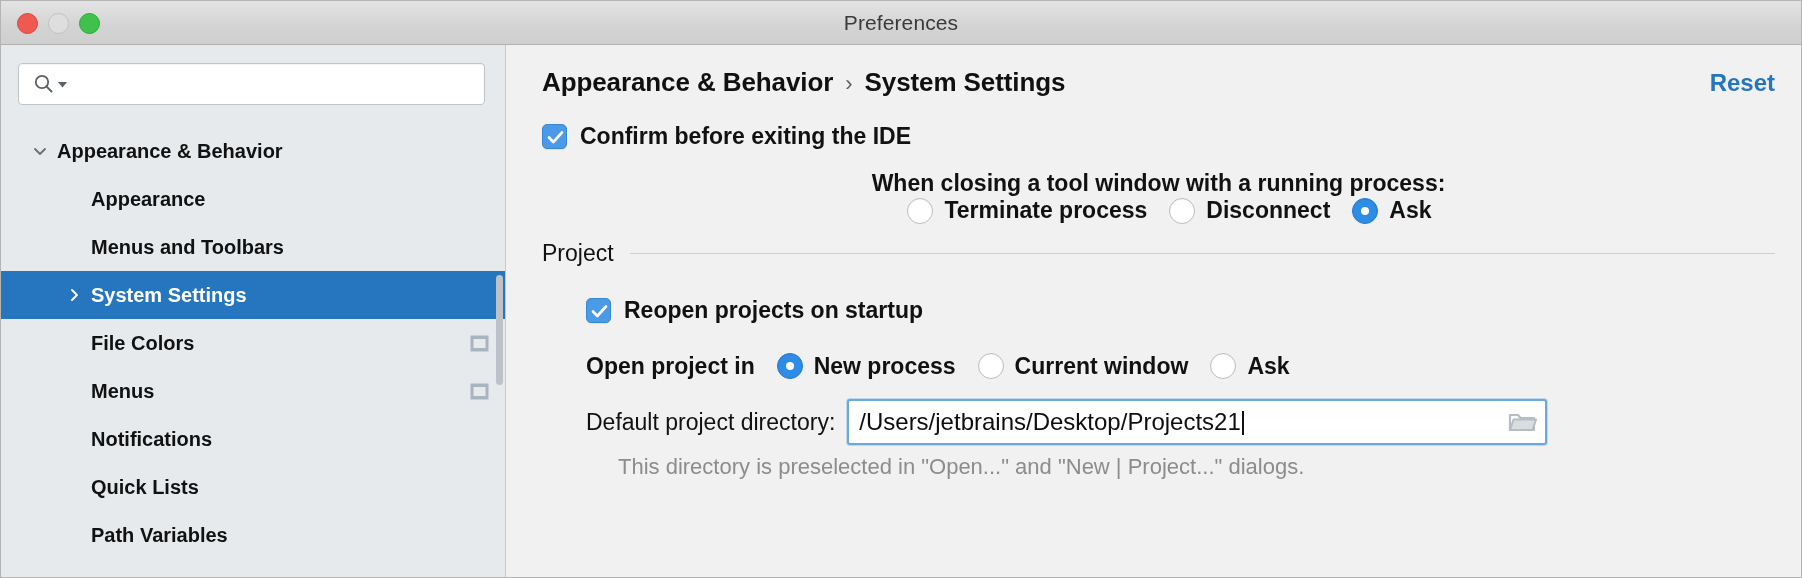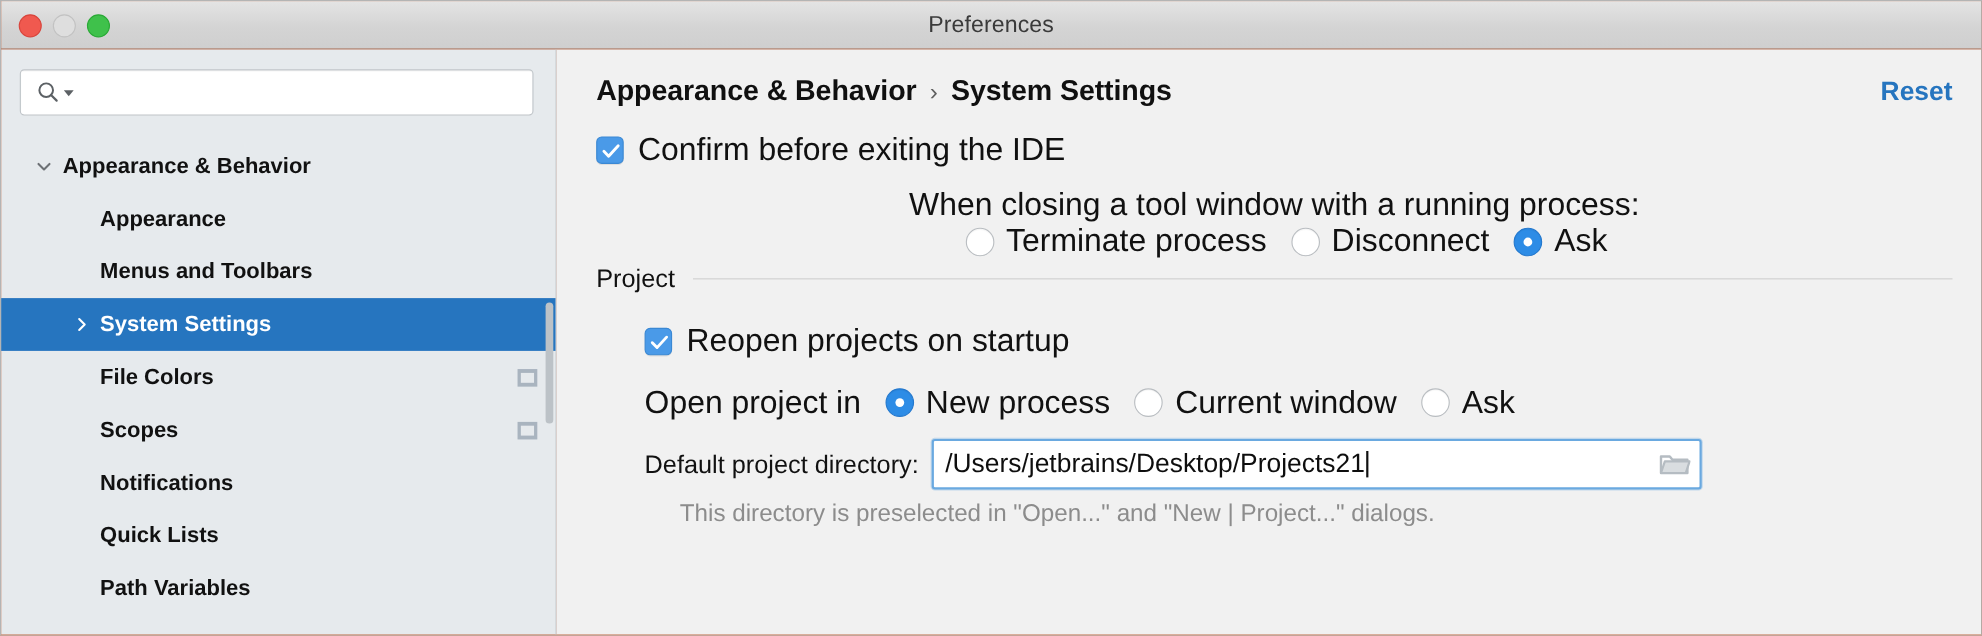--- a/index.html
+++ b/index.html
@@ -177,21 +177,21 @@
     white-space: nowrap;
   }
   .r-confirm  { margin-top: 18px; height: 40px; }
   .r-closing  { margin-top: 14px; height: 40px; flex-direction: column; }
   .r-project  { margin-top: 26px; height: 34px; }
   .r-reopen   { margin-top: 20px; height: 40px; padding-left: 44px; }
   .r-openin   { margin-top: 16px; height: 40px; padding-left: 44px; }
   .r-dir      { margin-top: 20px; height: 32px; padding-left: 44px; }
   .r-hint     { margin-top: 14px; height: 30px; padding-left: 76px; }
 
-  .lbl { font-size: 29px; color: #111; }
+  .lbl { font-size: 23px; color: #111; font-weight: bold; }
   .lbl-sm { font-size: 22px; color: #8c8c8c; }
 
   
   .cb {
     width: 25px; height: 25px;
     flex: 0 0 25px;
     border-radius: 5px;
     background: #4a9ae8;
     border: 1px solid #3a88d4;
     position: relative;
@@ -347,21 +347,21 @@
           <span class="label">File Colors</span>
           <span class="row-badge">
             <svg width="19" height="17" viewBox="0 0 19 17" aria-hidden="true">
               <rect x="0.5" y="0.5" width="18" height="16" fill="#a9b4bf"></rect>
               <rect x="3.5" y="4" width="12" height="9" fill="#e6eaed"></rect>
             </svg>
           </span>
         </div>
 
         <div class="tree-row level1">
-          <span class="label">Scopes</span>
+          <span class="label">Menus</span>
           <span class="row-badge">
             <svg width="19" height="17" viewBox="0 0 19 17" aria-hidden="true">
               <rect x="0.5" y="0.5" width="18" height="16" fill="#a9b4bf"></rect>
               <rect x="3.5" y="4" width="12" height="9" fill="#e6eaed"></rect>
             </svg>
           </span>
         </div>
 
         <div class="tree-row level1">
           <span class="label">Notifications</span>

